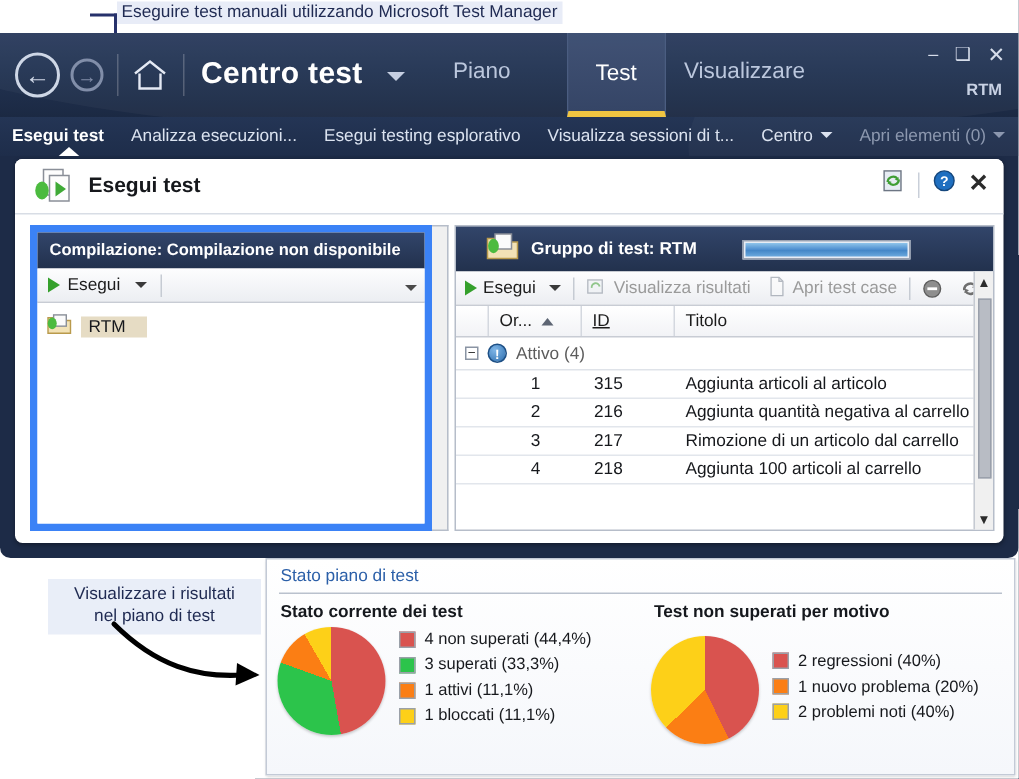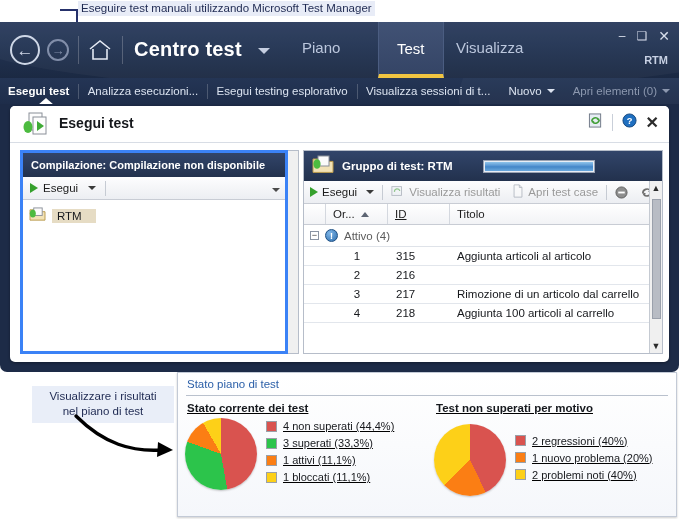--- a/index.html
+++ b/index.html
@@ -161,21 +161,21 @@
     display: flex; align-items: center; gap: 9px;
   }
   .ht-sep { width:1px; height:17px; background:#c9cfd9; }
   .xbtn { font-size: 16px; font-weight: bold; color: #2b2b2b; line-height: 1; }
 
   .panel-body { position: absolute; left:0; top:38px; right:0; bottom:0; display:flex; }
 
   
   .leftcol {
     width: 268px; margin: 6px 0 8px 10px;
-    border: 3px solid #3b82f6;
+    border: 5px solid #3b82f6;
     display: flex; flex-direction: column;
     background: #fff;
   }
   .lc-header {
     height: 24px;
     background: linear-gradient(180deg,#2f4163 0%, #223css 0%, #23334f 100%);
     background: linear-gradient(180deg,#32456a 0%, #22314d 100%);
     color: #ffffff; font-size: 11px; font-weight: bold;
     display: flex; align-items: center; padding-left: 8px;
     white-space: nowrap; overflow: hidden;
@@ -207,21 +207,21 @@
 
   
   .rightcol {
     flex: 1; margin: 6px 6px 8px 4px;
     display: flex; flex-direction: column;
     border: 1px solid #b6bdc9; background:#fff; position:relative;
   }
   .rc-header {
     height: 30px;
     background: linear-gradient(180deg,#32456a 0%, #22314d 100%);
-    display:flex; align-items:center; padding-left: 8px; gap: 8px;
+    display:flex; align-items:center; padding-left: 20px; gap: 8px;
     color:#fff; font-size: 11.5px; font-weight:bold;
   }
   .progressbar {
     width: 112px; height: 13px;
     border: 1px solid #9aa3b3; background:#e8edf5;
     margin-left: 22px; padding:1px;
   }
   .progressbar > i {
     display:block; height:100%;
     background: linear-gradient(180deg,#8fc4ea 0%, #4f8fd0 48%, #4285c6 52%, #6aa8dd 100%);
@@ -293,21 +293,21 @@
     width: 500px; height: 145px;
     background: linear-gradient(180deg,#ffffff 0%, #f5f7fb 100%);
     border:1px solid #c3cad6;
     box-shadow: 0 1px 2px rgba(0,0,0,.2);
   }
   .cc-title {
     font-size: 11.5px; color:#2b5fa8;
     padding: 5px 14px 5px 9px;
   }
   .cc-rule { height:1px; background:#b9c1cd; margin:0 8px; }
-  .cc-body { display:flex; padding: 6px 0 0 0; text-decoration: underline; }
+  .cc-body { display:flex; padding: 6px 0 0 0; }
   .cc-half { width: 250px; position:relative; }
   .cc-h { font-size:11.5px; font-weight:bold; color:#15181d; padding-left:9px; }
   .cc-row { display:flex; align-items:center; margin-top:4px; }
   .pie {
     width: 72px; height: 72px; border-radius:50%;
     margin-left: 7px; flex:none;
     box-shadow: 0 1px 2px rgba(0,0,0,.22);
   }
   .legend { margin-left: 9px; }
   .lg { display:flex; align-items:center; gap:6px; font-size:11px; color:#17191d; margin-bottom:5px; }
@@ -342,39 +342,39 @@
           <path d="M2 10 L12 2 L22 10"></path>
             <path d="M5 10 L5 20 L19 20 L19 10"></path>
         </svg>
       </div>
       <div class="vsep" style="left:122px;"></div>
       <div class="app-title">Centro test</div>
       <div class="title-caret"></div>
 
       <div class="nav-tab" style="left:294px;">Piano</div>
       <div class="nav-tab active" style="left:378px;">Test</div>
-      <div class="nav-tab" style="left:448px;">Visualizza</div>
+      <div class="nav-tab" style="left:448px;">Visualizzare</div>
 
       <div class="win-btns">
         <span class="b">–</span>
         <span class="b">❑</span>
         <span class="b" style="font-size:14px;">✕</span>
       </div>
       <div class="rtm-label">RTM</div>
     </div>
 
     <div class="menustrip">
       <span class="mi first">Esegui test</span>
       <span class="msep"></span>
       <span class="mi">Analizza esecuzioni...</span>
       <span class="msep"></span>
       <span class="mi">Esegui testing esplorativo</span>
       <span class="msep"></span>
       <span class="mi">Visualizza sessioni di t...</span>
-      <span class="mi"><span>Nuovo</span><i class="mcaret"></i></span>
+      <span class="mi"><span>Centro</span><i class="mcaret"></i></span>
       <span class="mi dim"><span>Apri elementi (0)</span><i class="mcaret"></i></span>
       <div class="tab-arrow"></div>
     </div>
 
     <div class="panel">
       <div class="panel-head">
         <div class="panel-icon">
           <svg width="30" height="26" viewBox="0 0 30 26">
             <rect x="7" y="1" width="13" height="17" fill="#fdfdfd" stroke="#8a8f98"></rect>
             <rect x="11" y="5" width="13" height="17" fill="#fdfdfd" stroke="#8a8f98"></rect>
@@ -509,20 +509,21 @@
               <div class="row">
                 <div class="cell c0"></div>
                 <div class="cell c1">1</div>
                 <div class="cell c2">315</div>
                 <div class="cell c3">Aggiunta articoli al articolo</div>
               </div>
               <div class="row">
                 <div class="cell c0"></div>
                 <div class="cell c1">2</div>
                 <div class="cell c2">216</div>
+                <div class="cell c3">Aggiunta quantità negativa al carrello</div>
               </div>
               <div class="row">
                 <div class="cell c0"></div>
                 <div class="cell c1">3</div>
                 <div class="cell c2">217</div>
                 <div class="cell c3">Rimozione di un articolo dal carrello</div>
               </div>
               <div class="row">
                 <div class="cell c0"></div>
                 <div class="cell c1">4</div>

